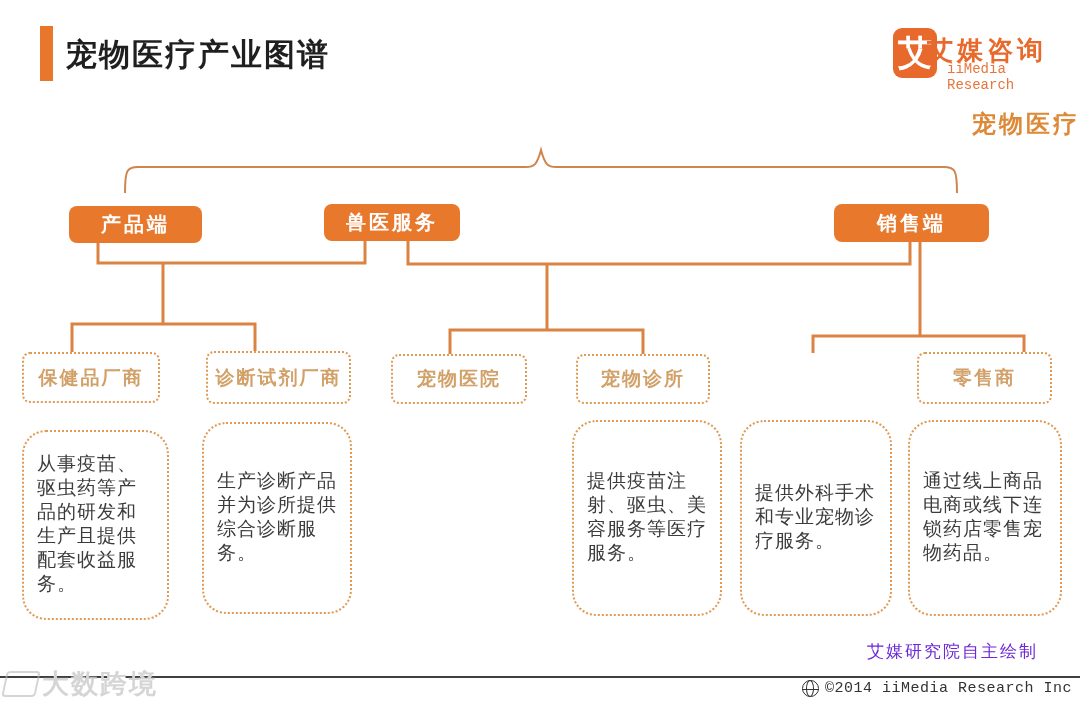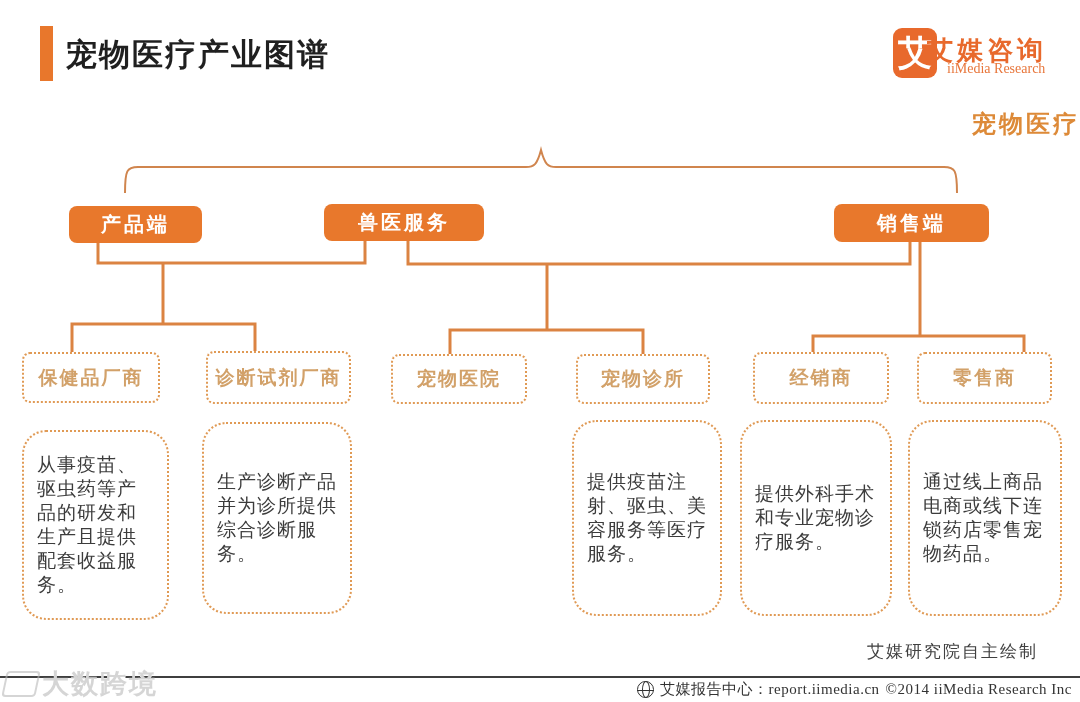--- a/index.html
+++ b/index.html
@@ -1,18 +1,18 @@
 <!DOCTYPE html>
 <html><head>
 <meta charset="utf-8">
 <style>
   html,body { margin:0; padding:0; background:#ffffff; }
   #canvas {
     position:relative; width:1080px; height:702px; background:#ffffff;
-    font-family:Liberation Serif, serif; overflow:hidden;
+    font-family:Liberation Mono, monospace; overflow:hidden;
   }
   .abs { position:absolute; }
 
   
   .title-bar { left:40px; top:26px; width:13px; height:55px; background:#E8772C; }
   .page-title { left:66px; top:34px; font-size:31px; font-weight:bold; color:#1f1f1f; letter-spacing:2px; }
   .logo-box { left:893px; top:28px; width:44px; height:50px; background:#E8692C; border-radius:9px;
               color:#ffffff; font-size:34px; font-weight:bold; display:flex; align-items:center; justify-content:center; }
   .logo-cn { left:927px; top:33px; font-size:26px; font-weight:bold; color:#E8692C; letter-spacing:4px; }
   .logo-en { left:947px; top:61px; font-size:14px; color:#E8763B; }
@@ -21,21 +21,21 @@
   .root-label { left:0; top:108px; width:1080px; text-align:right; font-size:24px; font-weight:bold;
                 color:#DD8A38; letter-spacing:3px; }
 
   
   .lines { left:0; top:0; width:1080px; height:702px; pointer-events:none; }
 
   
   .solid-box { background:#E8782C; border-radius:8px; color:#ffffff; font-weight:bold; font-size:20px;
                letter-spacing:3px; display:flex; align-items:center; justify-content:center;margin-left:6px; }
   .b-product { left:63px;  top:206px; width:133px; height:37px; }
-  .b-vet     { left:318px; top:204px; width:160px; height:37px; }
+  .b-vet     { left:318px; top:204px; width:136px; height:37px; }
   .b-sales   { left:828px; top:204px; width:155px; height:38px; }
 
   
   .dash-label { border:2px dotted #E09A55; border-radius:8px; background:#ffffff; color:#D2A169;
                 font-weight:bold; font-size:19px; letter-spacing:2px;
                 display:flex; align-items:center; justify-content:center; }
   .l1 { left:22px;  top:352px; width:134px; height:47px; }
   .l2 { left:206px; top:351px; width:141px; height:49px; }
   .l3 { left:391px; top:354px; width:132px; height:46px; }
   .l4 { left:576px; top:354px; width:130px; height:46px; }
@@ -48,21 +48,21 @@
               display:flex; align-items:center; }
   .desc-box .txt { padding:0 13px; }
   .d1 { left:22px;  top:430px; width:143px; height:186px; }
   .d2 { left:202px; top:422px; width:146px; height:188px; }
   .d3 { left:392px; top:420px; width:146px; height:192px; }
   .d4 { left:572px; top:420px; width:146px; height:192px; }
   .d5 { left:740px; top:420px; width:148px; height:192px; }
   .d6 { left:908px; top:420px; width:150px; height:192px; }
 
   
-  .source-note { right:42px; top:640px; font-size:17px; color:#404040; letter-spacing:2px; }
+  .source-note { right:42px; top:640px; font-size:17px; color:#6d28d9; letter-spacing:2px; }
   .footer-rule { left:0; top:676px; width:1080px; height:0; border-top:2px solid #3f3f3f; }
   .footer-line { right:8px; top:680px; font-size:15px; color:#333333; letter-spacing:0.5px;
                  display:flex; align-items:center; gap:6px; }
   .globe { display:inline-block; width:17px; height:17px; border:1.5px solid #333; border-radius:50%;
            position:relative; box-sizing:border-box; }
   .globe:before { content:""; position:absolute; left:50%; top:-1px; bottom:-1px; width:6px; margin-left:-4px;
                   border:1px solid #333; border-radius:50%; }
   .globe:after  { content:""; position:absolute; top:50%; left:-1px; right:-1px; height:0; border-top:1px solid #333; }
 
   
@@ -103,21 +103,20 @@
   </svg>
 
   <div class="abs solid-box b-product">产品端</div>
   <div class="abs solid-box b-vet">兽医服务</div>
   <div class="abs solid-box b-sales">销售端</div>
 
   <div class="abs dash-label l1">保健品厂商</div>
   <div class="abs dash-label l2">诊断试剂厂商</div>
   <div class="abs dash-label l3">宠物医院</div>
   <div class="abs dash-label l4">宠物诊所</div>
-  <div class="abs dash-label l5">经销商</div>
   <div class="abs dash-label l6">零售商</div>
 
   <div class="abs desc-box d1">
     <div class="txt">从事疫苗、驱虫药等产品的研发和生产且提供配套收益服务。</div>
   </div>
   <div class="abs desc-box d2">
     <div class="txt">生产诊断产品并为诊所提供综合诊断服务。</div>
   </div>
   <div class="abs desc-box d4">
     <div class="txt">提供疫苗注射、驱虫、美容服务等医疗服务。</div>
@@ -126,21 +125,20 @@
     <div class="txt">提供外科手术和专业宠物诊疗服务。</div>
   </div>
   <div class="abs desc-box d6">
     <div class="txt">通过线上商品电商或线下连锁药店零售宠物药品。</div>
   </div>
 
   <div class="abs source-note">艾媒研究院自主绘制</div>
   <div class="abs footer-rule"></div>
   <div class="abs footer-line">
     <span class="globe"></span>
-    <span>艾媒报告中心：report.iimedia.cn</span>
     <span>©2014  iiMedia Research Inc</span>
   </div>
 
   <div class="abs watermark">
     <span class="wm-icon"></span>
     <span>大数跨境</span>
   </div>
 
 </div>
 

